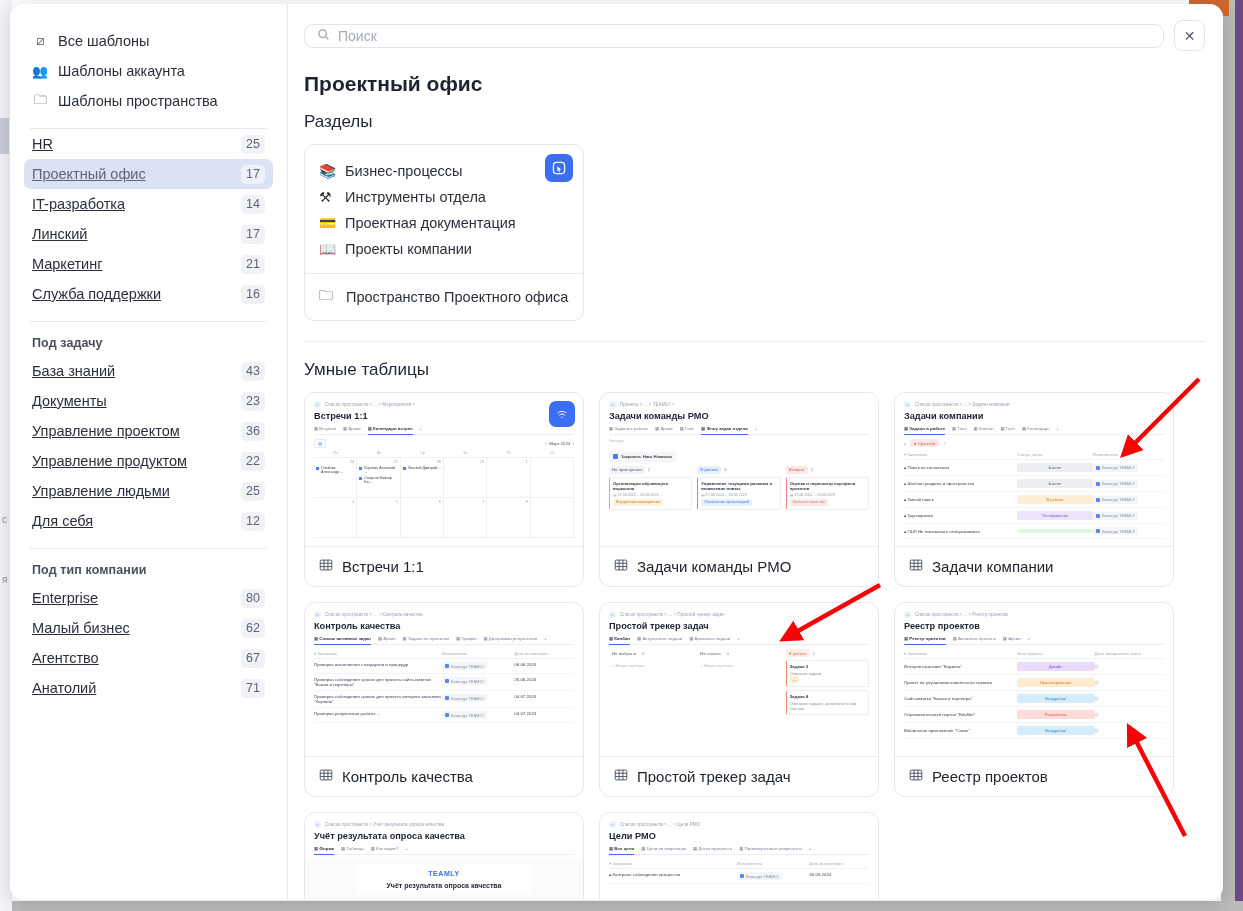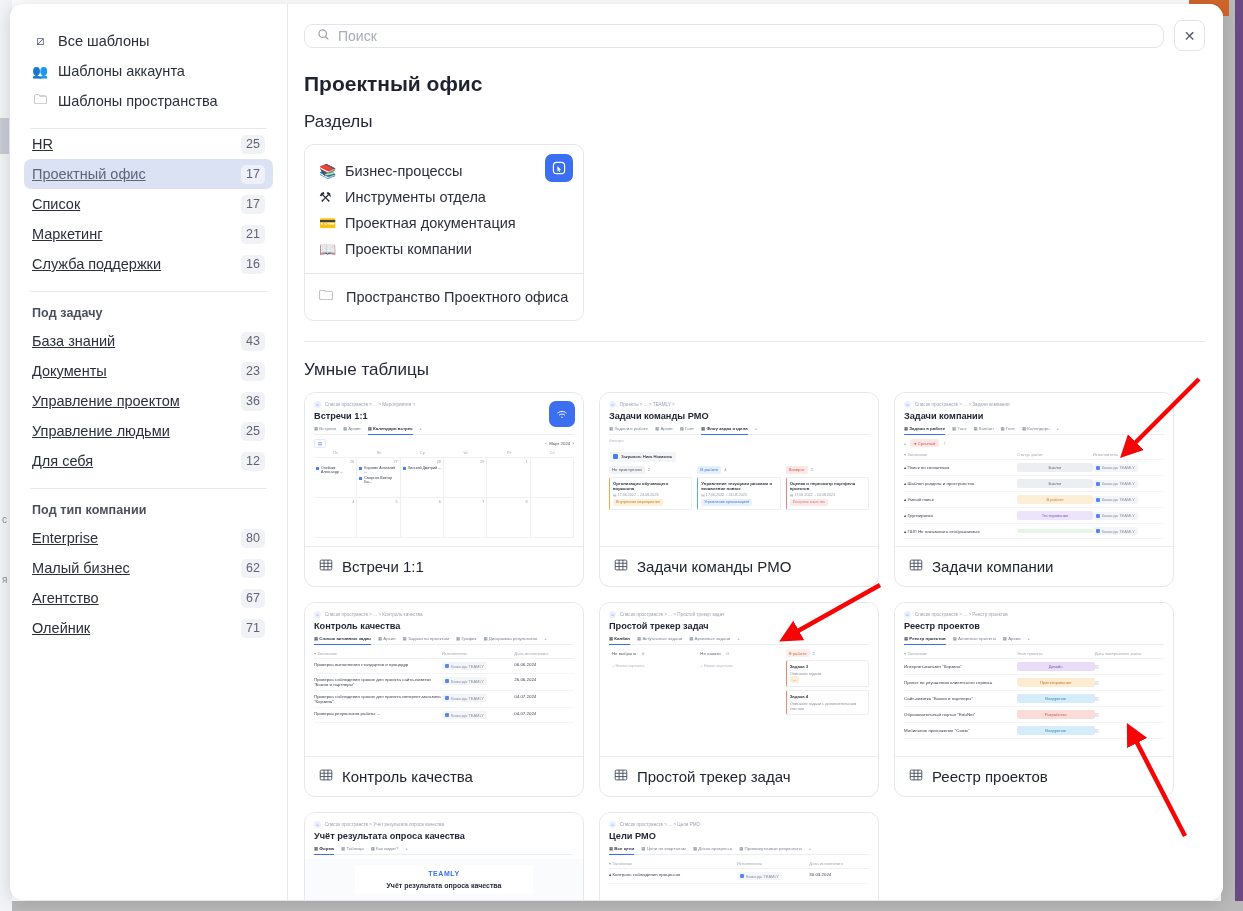--- a/index.html
+++ b/index.html
@@ -245,21 +245,25 @@
           <div class="group">
             <div class="item">
               <span class="lbl">HR</span>
               <span class="badge">25</span>
             </div>
             <div class="item active">
               <span class="lbl">Проектный офис</span>
               <span class="badge">17</span>
             </div>
             <div class="item">
-              <span class="lbl">Список</span>
+              <span class="lbl">IT-разработка</span>
+              <span class="badge">14</span>
+            </div>
+            <div class="item">
+              <span class="lbl">Линский</span>
               <span class="badge">17</span>
             </div>
             <div class="item">
               <span class="lbl">Маркетинг</span>
               <span class="badge">21</span>
             </div>
             <div class="item">
               <span class="lbl">Служба поддержки</span>
               <span class="badge">16</span>
             </div>
@@ -273,20 +277,24 @@
             </div>
             <div class="item">
               <span class="lbl">Документы</span>
               <span class="badge">23</span>
             </div>
             <div class="item">
               <span class="lbl">Управление проектом</span>
               <span class="badge">36</span>
             </div>
             <div class="item">
+              <span class="lbl">Управление продуктом</span>
+              <span class="badge">22</span>
+            </div>
+            <div class="item">
               <span class="lbl">Управление людьми</span>
               <span class="badge">25</span>
             </div>
             <div class="item">
               <span class="lbl">Для себя</span>
               <span class="badge">12</span>
             </div>
           </div>
           <div class="divider"></div>
           <div class="group">
@@ -297,21 +305,21 @@
             </div>
             <div class="item">
               <span class="lbl">Малый бизнес</span>
               <span class="badge">62</span>
             </div>
             <div class="item">
               <span class="lbl">Агентство</span>
               <span class="badge">67</span>
             </div>
             <div class="item">
-              <span class="lbl">Олейник</span>
+              <span class="lbl">Анатолий</span>
               <span class="badge">71</span>
             </div>
           </div>
         </div>
     </aside>
 
     <section class="content">
 
       <div class="searchbar-row">
         <div class="search-box">

